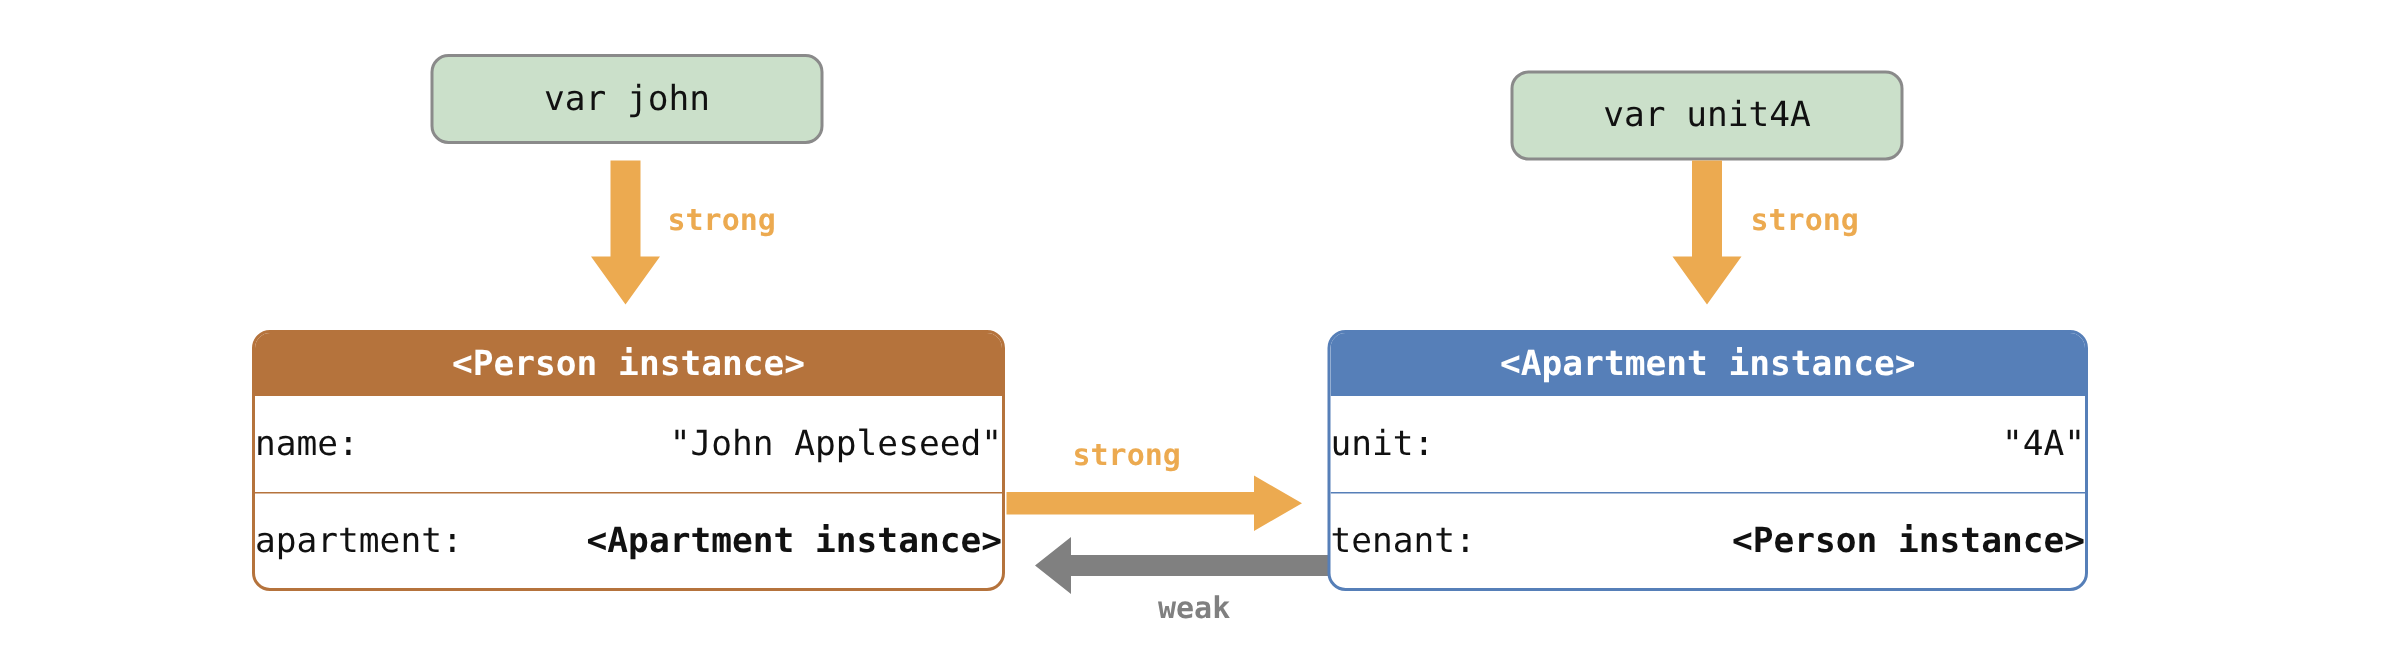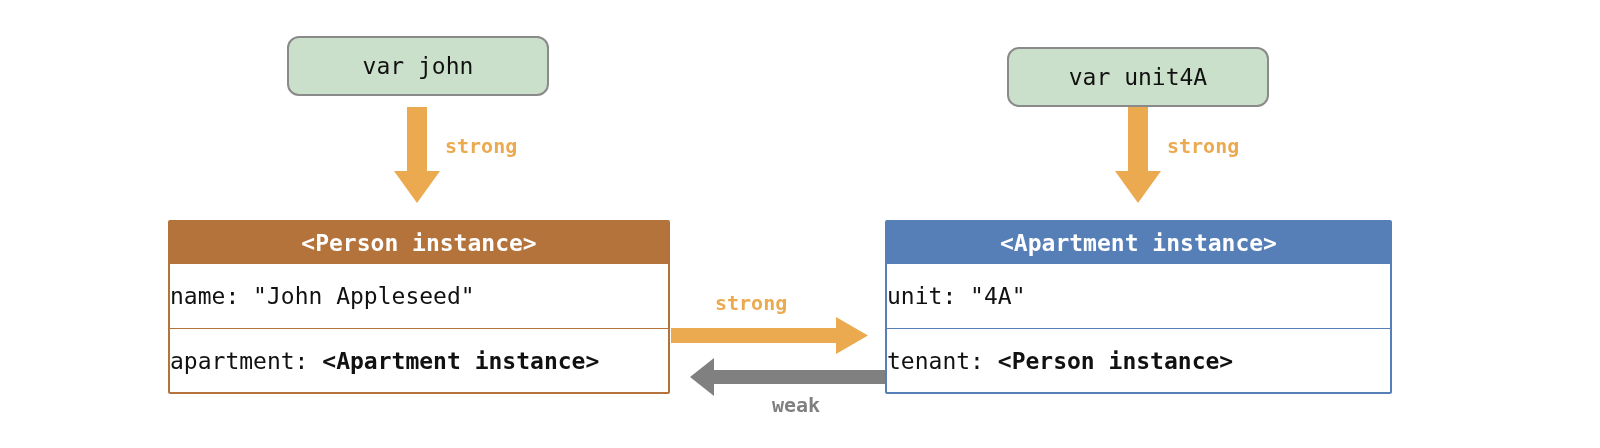--- a/index.html
+++ b/index.html
@@ -23,33 +23,33 @@
     position:absolute;width:262px;height:60px;
     background:var(--var-fill);border:2px solid var(--var-border);
     border-radius:12px;box-sizing:border-box;
     display:flex;align-items:center;justify-content:center;
     font-size:23px;letter-spacing:0;
   }
   #vb-john{left:287px;top:36px;}
   #vb-unit4a{left:1007px;top:47px;text-align:center;}
 
   .instance-box{
-    position:absolute;box-sizing:border-box;border-radius:2px;
+    position:absolute;box-sizing:border-box;border-radius:12px;
     background:#ffffff;overflow:hidden;
   }
   #box-person{left:168px;top:220px;width:502px;height:174px;border:2px solid var(--person-accent);}
   #box-apartment{left:885px;top:220px;width:507px;height:174px;border:2px solid var(--apartment-accent);}
   .instance-header{
     height:42px;display:flex;align-items:center;justify-content:center;
     color:var(--header-text);font-weight:bold;font-size:23px;
   }
   #box-person .instance-header{background:var(--person-accent);}
   #box-apartment .instance-header{background:var(--apartment-accent);}
   .instance-row{
-    height:64px;display:flex;align-items:center;justify-content:flex-start;
+    height:64px;display:flex;align-items:center;justify-content:space-between;
     font-size:23px;white-space:pre;
   }
   #box-person .instance-row + .instance-row{border-top:1.5px solid var(--person-accent);}
   #box-apartment .instance-row + .instance-row{border-top:1.5px solid var(--apartment-accent);}
   .b{font-weight:bold;}
 
   .arrows{position:absolute;left:0;top:0;pointer-events:none;}
 
   .ref-label{
     position:absolute;font-size:20px;font-weight:bold;line-height:1;white-space:pre;

